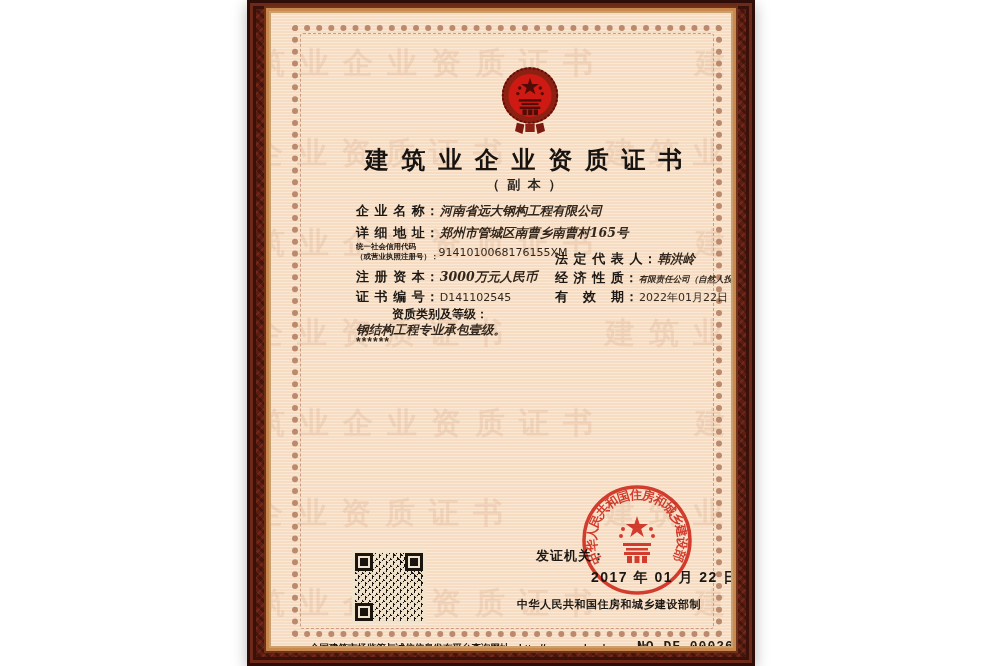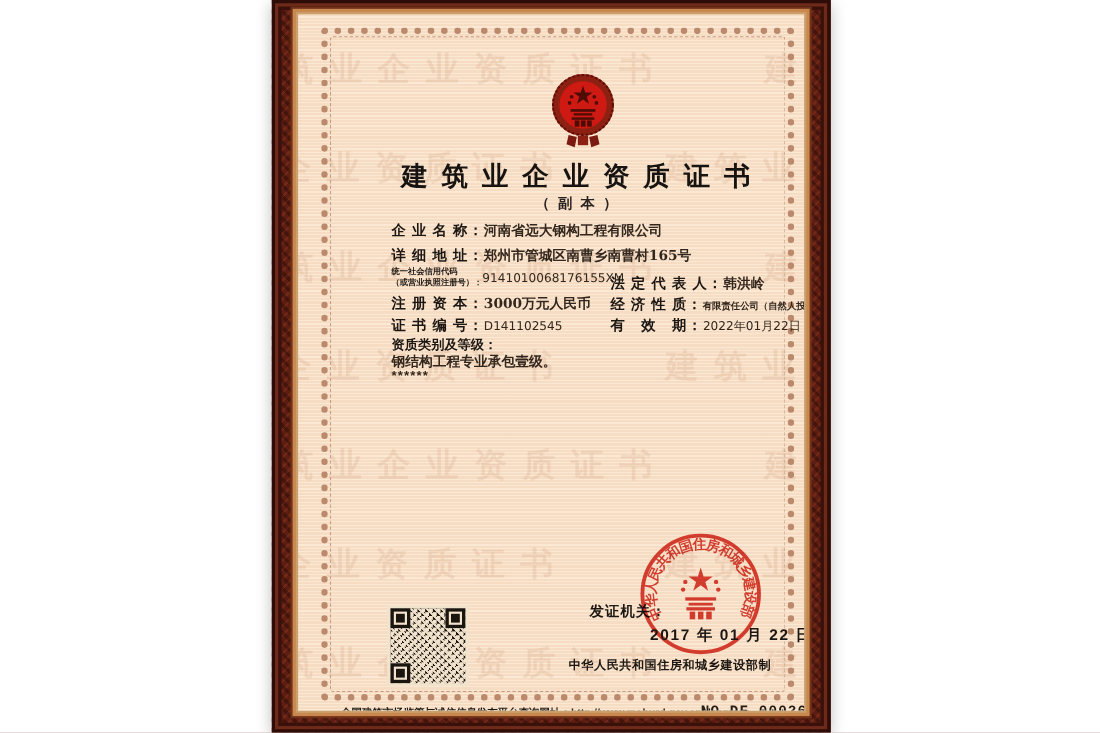--- a/index.html
+++ b/index.html
@@ -46,30 +46,30 @@
     position:absolute;left:0;top:131px;width:508px;text-align:center;
     font-size:24px;font-weight:bold;color:#171310;letter-spacing:3px;white-space:nowrap;
   }
   .subtitle{
     position:absolute;left:0;top:163px;width:508px;text-align:center;
     font-size:13px;font-weight:bold;color:#2a2420;letter-spacing:2px;
   }
   
   .row{position:absolute;white-space:nowrap;}
   .lbl{font-size:13px;font-weight:bold;color:#1c1713;letter-spacing:1px;}
-  .val{font-size:12.5px;font-weight:bold;color:#33271d;font-family:"DejaVu Serif",serif;}
+  .val{font-size:12.5px;font-weight:bold;color:#33271d;font-family:"DejaVu Serif",serif;font-style:italic;}
   .val-sm{font-size:8.5px;}
   .val-num{font-size:11px;font-weight:normal;color:#33271d;font-family:"DejaVu Sans",sans-serif;font-style:normal;}
   .credit-lbl{
     display:inline-block;vertical-align:middle;font-size:7.5px;line-height:1.3;
     font-weight:bold;color:#1c1713;
   }
   .col-l{left:85px;}
   .col-r{left:256px;margin-left:28px;}
-  .qual-h{font-size:12px;font-weight:bold;color:#1c1713;}
+  .qual-h{font-size:12px;font-weight:bold;color:#1c1713;margin-left:36px;}
   .stars{font-size:12px;font-weight:bold;color:#33271d;letter-spacing:1px;}
   
   .qr{
     position:absolute;left:81px;top:537px;width:74px;height:74px;background:#f2e3cd;
     padding:3px;box-sizing:border-box;
   }
   .qr-cells{
     position:absolute;inset:3px;
     background:
       repeating-linear-gradient(45deg, rgba(242,227,205,.95) 0 2px, transparent 2px 5px),

